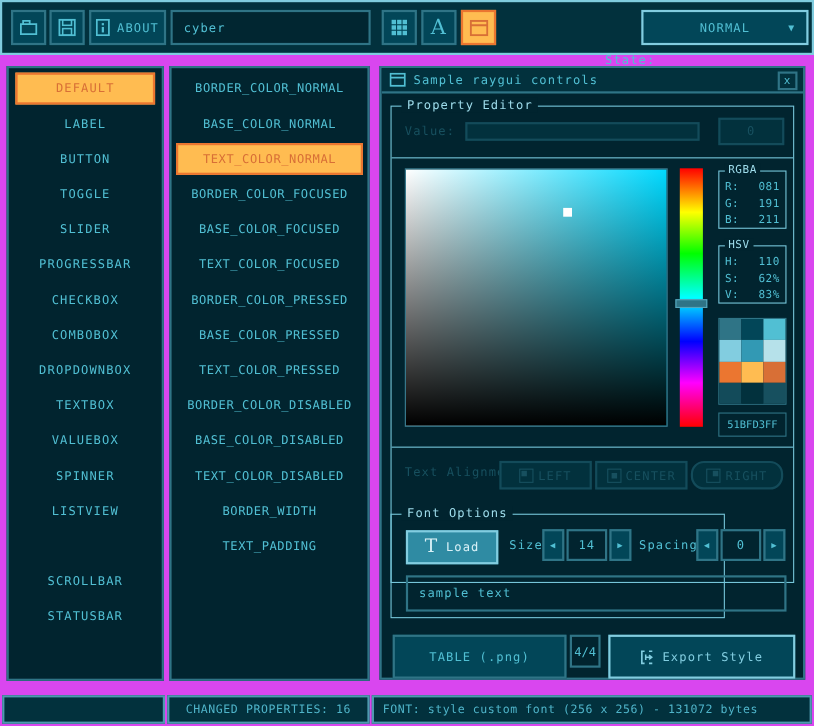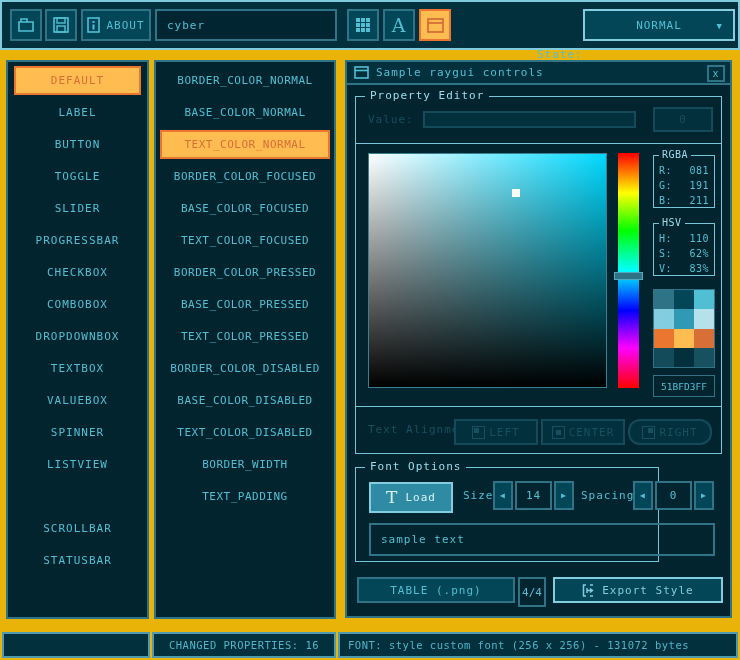--- a/index.html
+++ b/index.html
@@ -1,38 +1,38 @@
 <!DOCTYPE html>
 <html><head>
 <meta charset="utf-8">
 <style>
   * { margin:0; padding:0; box-sizing:border-box; }
   html,body { background:#01222c; }
   #app {
     position:relative; width:740px; height:660px; overflow:hidden;
-    background:#eab308;
+    background:#d946ef;
     font-family:"DejaVu Sans Mono", monospace;
     color:#51bfd3; font-size:11px; letter-spacing:1px;
   }
   .abs { position:absolute; }
 
   
   #toolbar { left:0; top:0; width:740px; height:50px; background:#02313d;
              border:2px solid #7fccde; }
   .tbtn { position:absolute; top:7px; width:32px; height:32px;
           background:#024658; border:2px solid #2f7486; color:#51bfd3;
           display:flex; align-items:center; justify-content:center; cursor:pointer; }
   .tbtn.pressed { background:#ffbc51; border-color:#eb7630; color:#d86f36; }
   #about-btn { position:absolute; top:7px; left:79px; width:70px; height:32px;
                background:#024658; border:2px solid #2f7486;
                display:flex; align-items:center; justify-content:center; gap:6px; }
   #style-input { position:absolute; top:7px; left:153px; width:182px; height:32px;
                  background:#012631; border:2px solid #2f7486; color:#51bfd3;
                  font:inherit; letter-spacing:1px; padding-left:10px; outline:none; }
-  #state-label { position:absolute; top:18px; left:535px;margin-top:28px; }
+  #state-label { position:absolute; top:18px; left:548px;margin-top:28px; }
   #state-dd { position:absolute; top:7px; left:581px; width:152px; height:32px;
               background:#024658; border:2px solid #82cde0;
               display:flex; align-items:center; justify-content:center; }
   #state-dd .arrow { position:absolute; right:10px; top:10px; font-size:9px; }
 
   .icon-box { display:inline-flex; align-items:center; justify-content:center; }
 
   
   .panel { position:absolute; top:60px; height:559px; background:#01242f;
            border:2px solid #2f7486; }
@@ -51,21 +51,21 @@
                background:#02313d; border-bottom:2px solid #2f7486;
                display:flex; align-items:center; padding-left:7px; gap:7px; }
   #win-close { position:absolute; right:5px; top:3px; width:18px; height:17px;
                border:2px solid #2f7486; color:#51bfd3; display:flex;
                align-items:center; justify-content:center; font-size:10px; cursor:pointer; }
 
   .groupbox { position:absolute; border:1px solid #76c6da; }
   .groupbox > .gb-label { position:absolute; top:-8px; left:9px; background:#01242f;
                padding:0 5px; color:#9edceb; white-space:nowrap; }
 
-  #prop-editor { left:8px; top:34px; width:367px; height:358px; }
+  #prop-editor { left:8px; top:34px; width:367px; height:434px; }
   #font-opts   { left:8px; top:405px; width:304px; height:95px; }
 
   .disabled-text { color:#17505f; }
   #value-label { position:absolute; left:12px; top:16px; }
   #value-slider { position:absolute; left:67px; top:14px; width:213px; height:17px;
                   border:2px solid #134b5a; background:#02313d; }
   #value-zero { position:absolute; left:297px; top:10px; width:60px; height:25px;
                 border:2px solid #134b5a; background:#02313d; color:#17505f;
                 display:flex; align-items:center; justify-content:center; }
   .hline { position:absolute; left:0; right:0; height:1px; background:#76c6da; }
@@ -112,21 +112,21 @@
   #load-btn .tglyph { font-family:"DejaVu Serif", serif; font-size:17px; line-height:1; }
   .spin-arrow { position:absolute; top:13px; width:20px; height:29px; background:#024658;
                 border:2px solid #2f7486; color:#51bfd3; display:flex; align-items:center;
                 justify-content:center; font-size:8px; cursor:pointer; }
   .spin-val { position:absolute; top:13px; width:37px; height:29px; background:#01242f;
               border:2px solid #2f7486; display:flex; align-items:center; justify-content:center; }
   #sample-box { position:absolute; left:13px; top:55px; width:346px; height:33px;
                 border:2px solid #2f7486; display:flex; align-items:center; padding-left:10px; }
 
   
-  .foot-btn { position:absolute; top:515px; height:26px; background:#024658;
+  .foot-btn { position:absolute; top:515px; height:40px; background:#024658;
               border:2px solid #2f7486; color:#51bfd3; display:flex; align-items:center;
               justify-content:center; gap:7px; cursor:pointer; }
   #pages-box { position:absolute; top:515px; left:171px; width:28px; height:30px;
                border:2px solid #2f7486; display:flex; align-items:center;
                justify-content:center; letter-spacing:0; }
 
   
   .status-seg { position:absolute; top:632px; height:26px; background:#02313d;
                 border:2px solid #4e9ab0; display:flex; align-items:center;
                 font-size:10.5px; letter-spacing:0.5px; color:#4fb4c9; }

